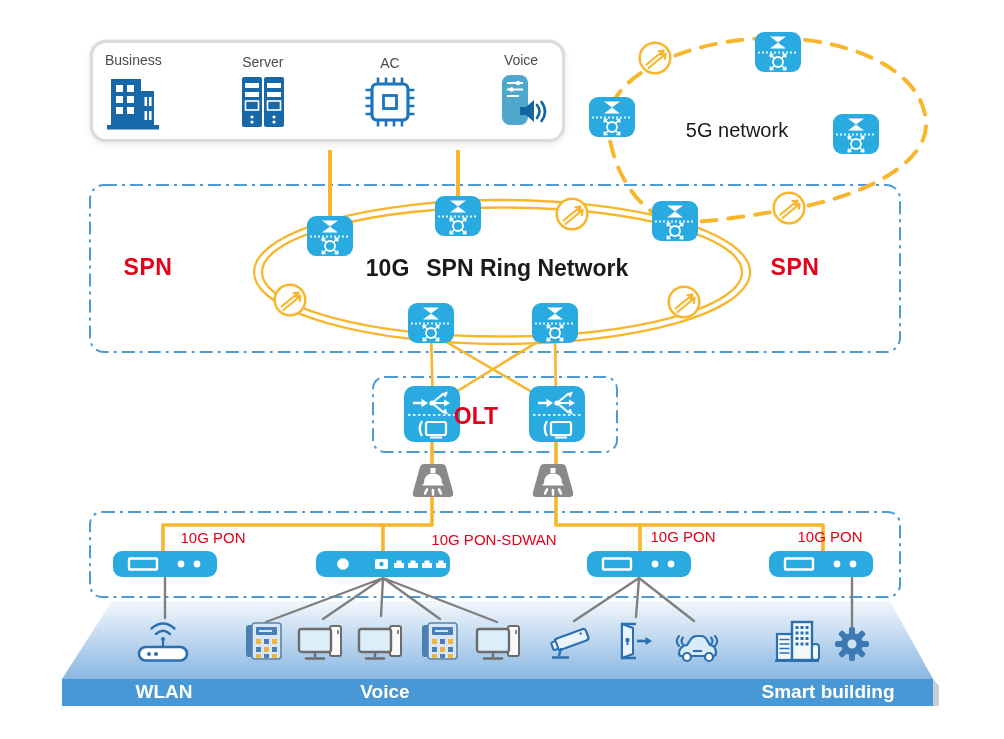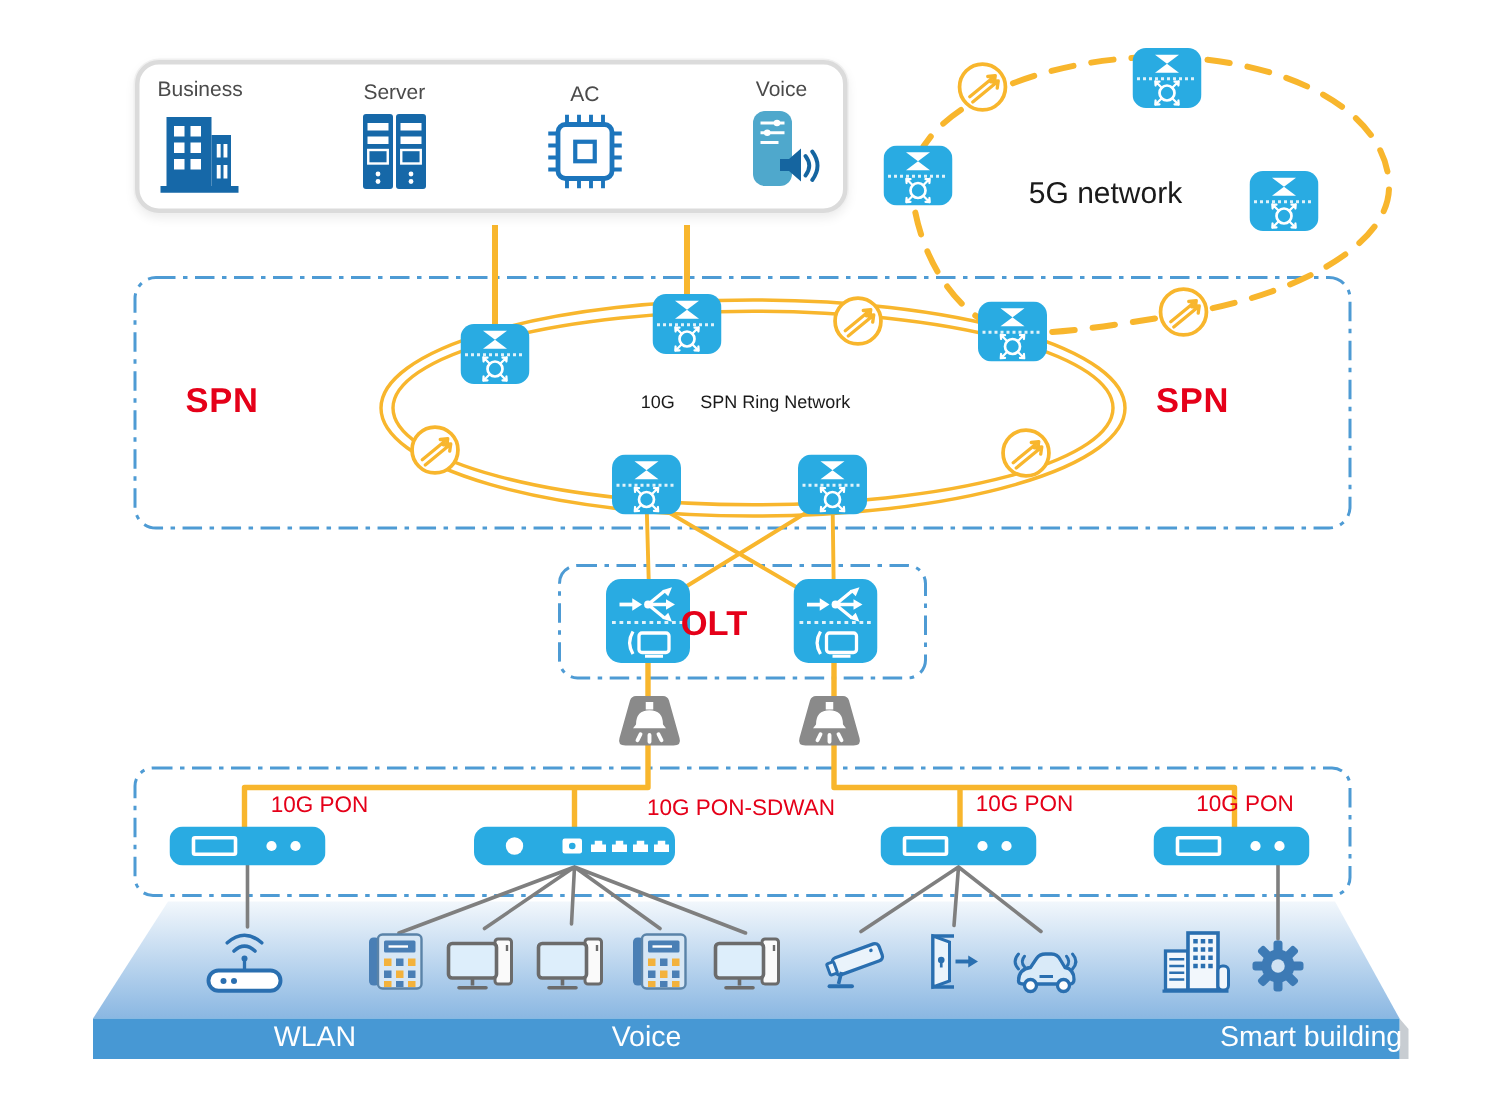--- a/index.html
+++ b/index.html
@@ -16,25 +16,25 @@
   .icon{position:absolute;transform:translate(-50%,-50%);line-height:0;z-index:3;}
   .lbl{position:absolute;transform:translate(-50%,-50%);white-space:nowrap;z-index:4;}
   .svc-card{position:absolute;left:90px;top:40px;width:475px;height:102px;background:#fff;
             border:3px solid var(--card-border);border-radius:16px;box-sizing:border-box;
             box-shadow:0 0 0 1px #F0F0F0,0 3px 7px rgba(0,0,0,.08);
             display:flex;align-items:center;justify-content:space-between;
             padding:4px 14px 0 12px;z-index:3;}
   .svc{display:flex;flex-direction:column;align-items:center;gap:5px;}
   .svc-label{font-size:14px;color:#4A4A4A;}
   .t-5g{font-size:20px;color:var(--text-dark);}
-  .t-ring{font-size:12px;color:var(--text-dark);display:flex;gap:17px;}
+  .t-ring{font-size:23px;color:var(--text-dark);display:flex;gap:17px;font-weight:bold;}
   .t-spn{font-size:23px;font-weight:bold;color:var(--label-red);letter-spacing:.5px;}
   .t-olt{font-size:23px;font-weight:bold;color:var(--label-red);}
   .t-pon{font-size:15px;font-weight:normal;color:var(--label-red);}
-  .t-zone{font-size:19px;font-weight:normal;color:#fff;margin-left:46px;}
+  .t-zone{font-size:19px;font-weight:bold;color:#fff;}
   
   .band{fill:var(--band-blue);}
   .plat-top{stop-color:var(--platform-top);} .plat-bot{stop-color:var(--platform-bottom);}
   .dashbox{fill:none;stroke:var(--border-blue);stroke-width:2;stroke-dasharray:13 5 3 5;}
   .ring5g{fill:none;stroke:var(--line-yellow);stroke-width:4;stroke-dasharray:15 12;stroke-linecap:round;}
   .ringspn{fill:none;stroke:var(--line-yellow);stroke-width:2.3;}
   .yline{fill:none;stroke:var(--line-yellow);stroke-width:4;}
   .ycross{fill:none;stroke:var(--line-yellow);stroke-width:2.6;}
   .yelbow{fill:none;stroke:var(--line-yellow);stroke-width:3.6;stroke-linejoin:round;}
   .gline{fill:none;stroke:var(--line-gray);stroke-width:2.4;stroke-linecap:round;}

